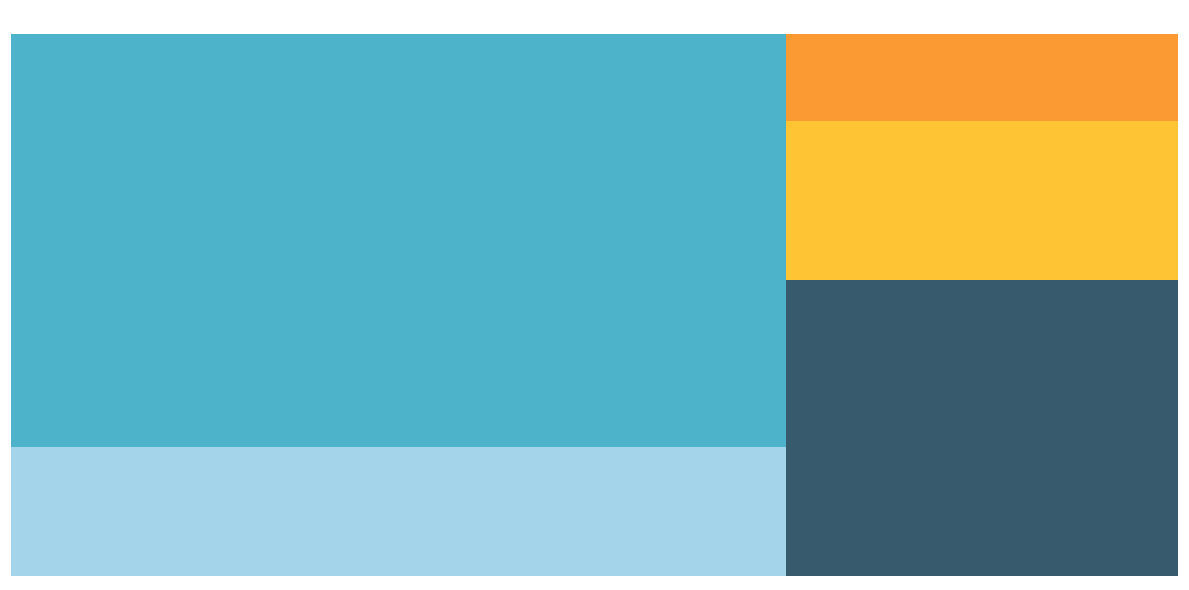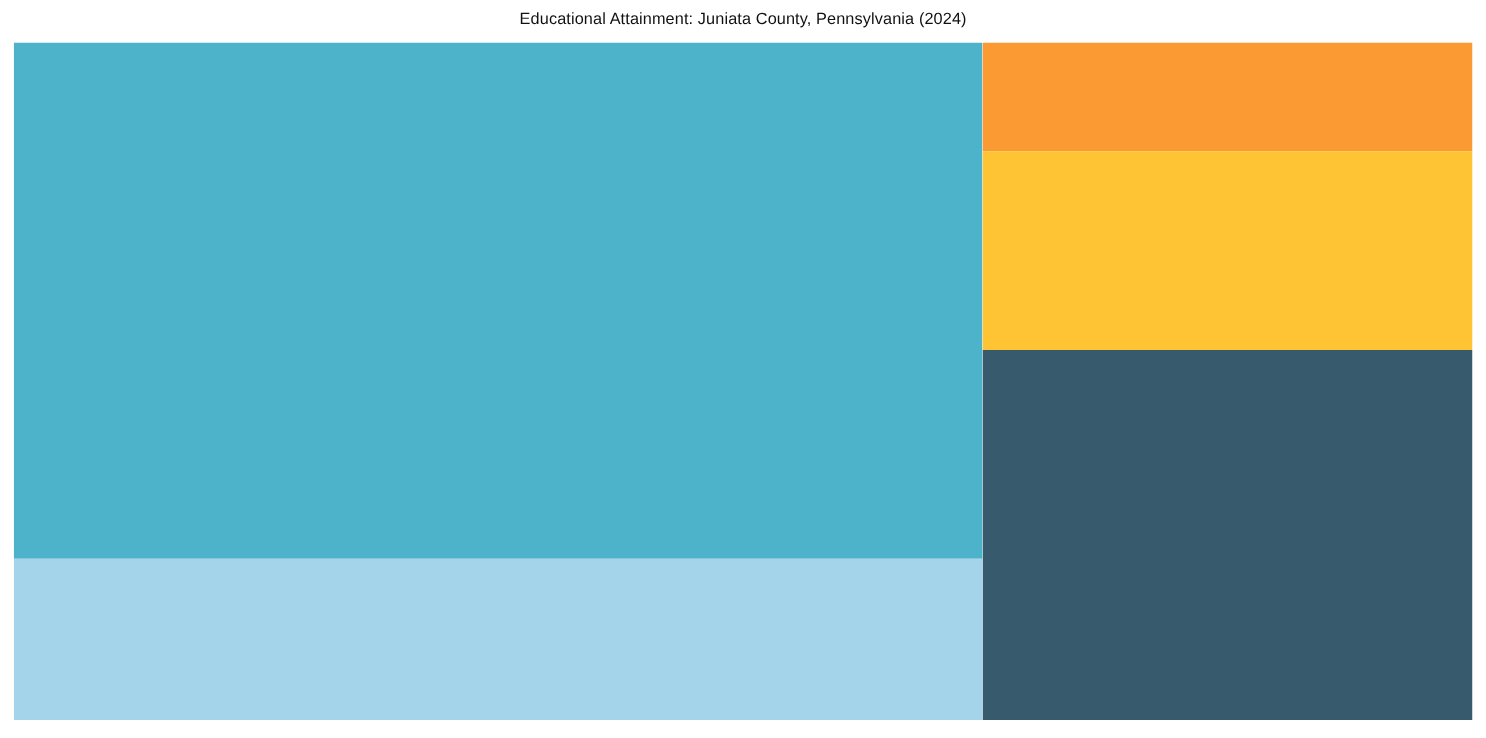--- a/index.html
+++ b/index.html
@@ -63,21 +63,20 @@
   #tile-some-college   { height: 129px; }
   #tile-graduate       { height:  87px; }
   #tile-associates     { height: 159px; }
   #tile-bachelors      { height: 296px; }
 </style>
 </head>
 <body>
 
 <div id="figure" style="background: rgb(255, 255, 255);">
 
-  <div id="chart-title">Educational Attainment: Juniata County, Pennsylvania (2024)</div>
 
   <div id="treemap">
 
     <div class="tm-col" id="col-left" style="width: 775px;">
 
       <div class="tm-tile" id="tile-hs-grad" style="background: rgb(76, 179, 202); height: 413px;">
         
       </div>
 
       <div class="tm-tile" id="tile-some-college" style="background: rgb(164, 212, 234); height: 129px;">

